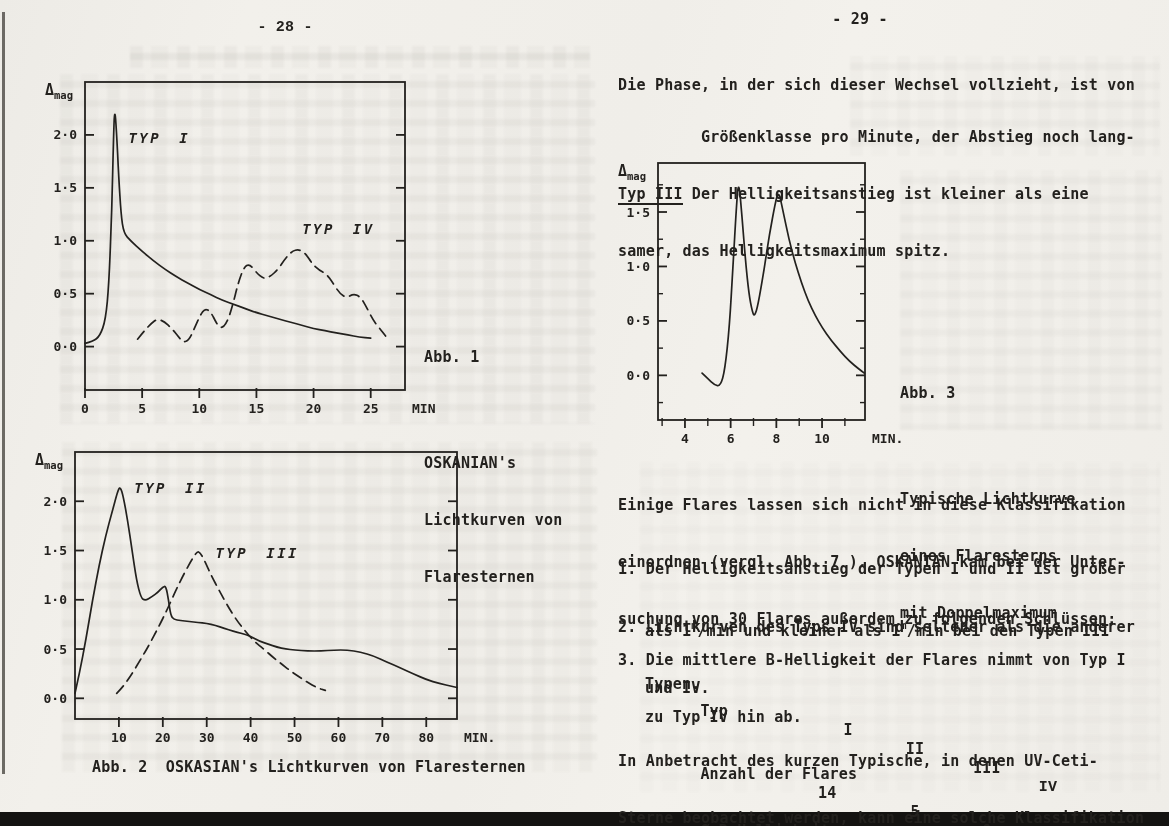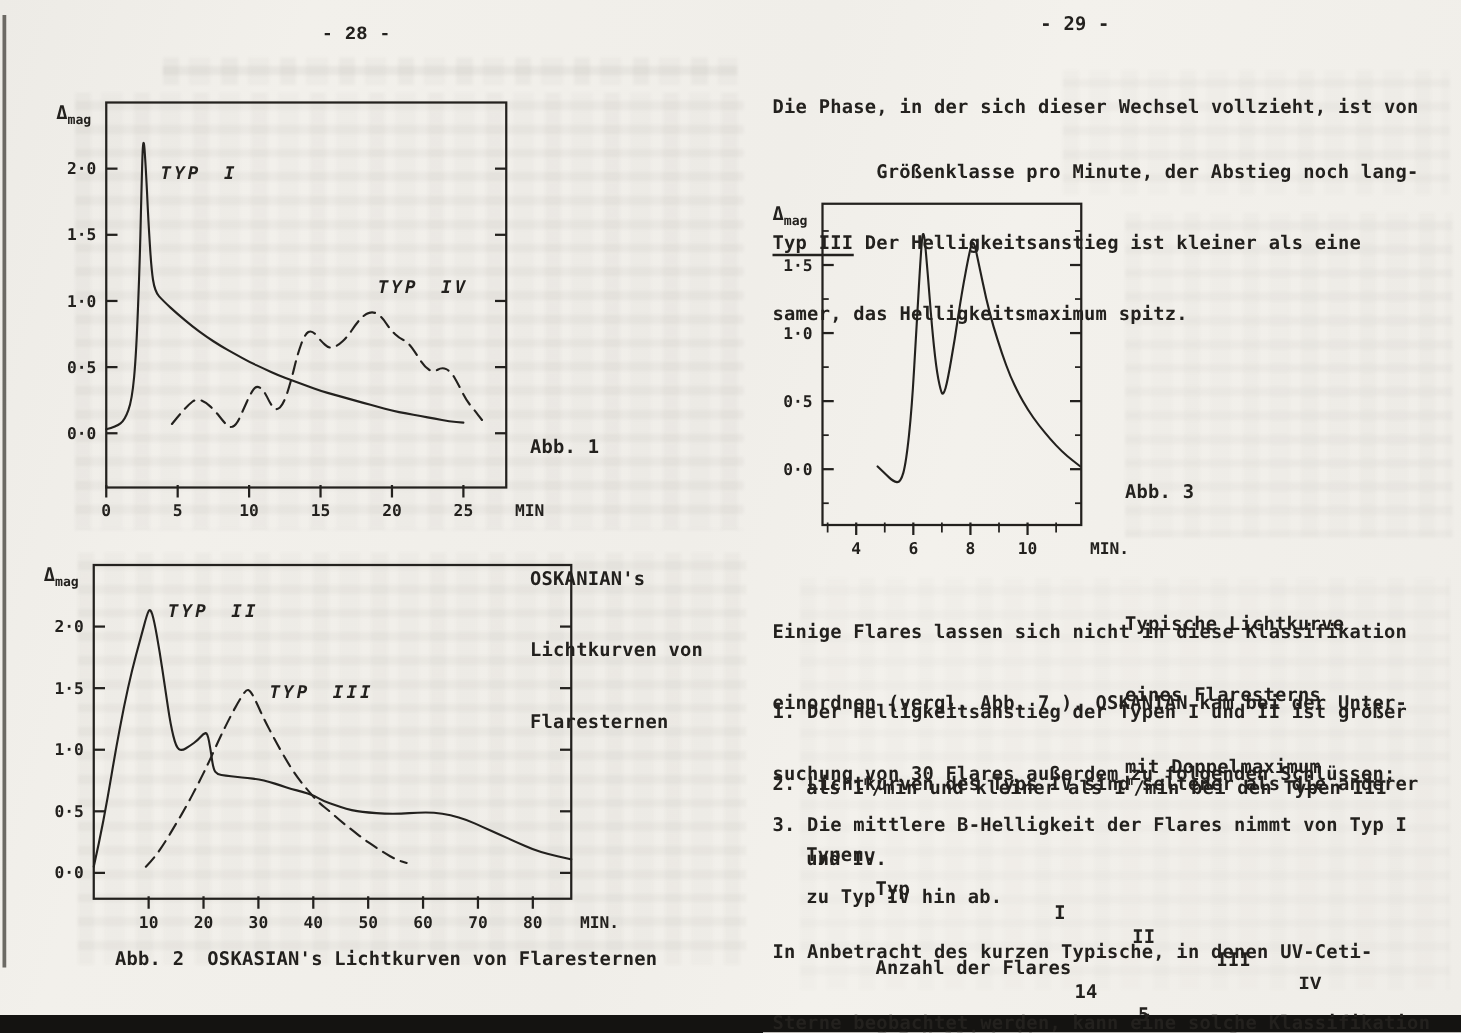--- a/index.html
+++ b/index.html
@@ -224,21 +224,21 @@
   <div class="txt" style="left:645px;top:645px;width:520px;">
     <div style="position:relative;height:19px;">
       <span>Typ</span>
       <span style="position:absolute;left:173px;width:60px;text-align:center;">I</span>
       <span style="position:absolute;left:240px;width:60px;text-align:center;">II</span>
       <span style="position:absolute;left:312px;width:60px;text-align:center;">III</span>
       <span style="position:absolute;left:373px;width:60px;text-align:center;font-family:Liberation Mono, monospace;">IV</span>
     </div>
     <div style="position:relative;height:19px;margin-top:6px;">
       <span>Anzahl der Flares</span>
-      <span style="position:absolute;left:173px;width:60px;text-align:right;">14</span>
+      <span style="position:absolute;left:173px;width:60px;text-align:left;">14</span>
       <span style="position:absolute;left:240px;width:60px;text-align:center;">5</span>
       <span style="position:absolute;left:312px;width:60px;text-align:center;">9</span>
       
     </div>
     <div style="position:relative;height:19px;">
       <span>Ø B-Helligkeit</span>
       
       
       
       

